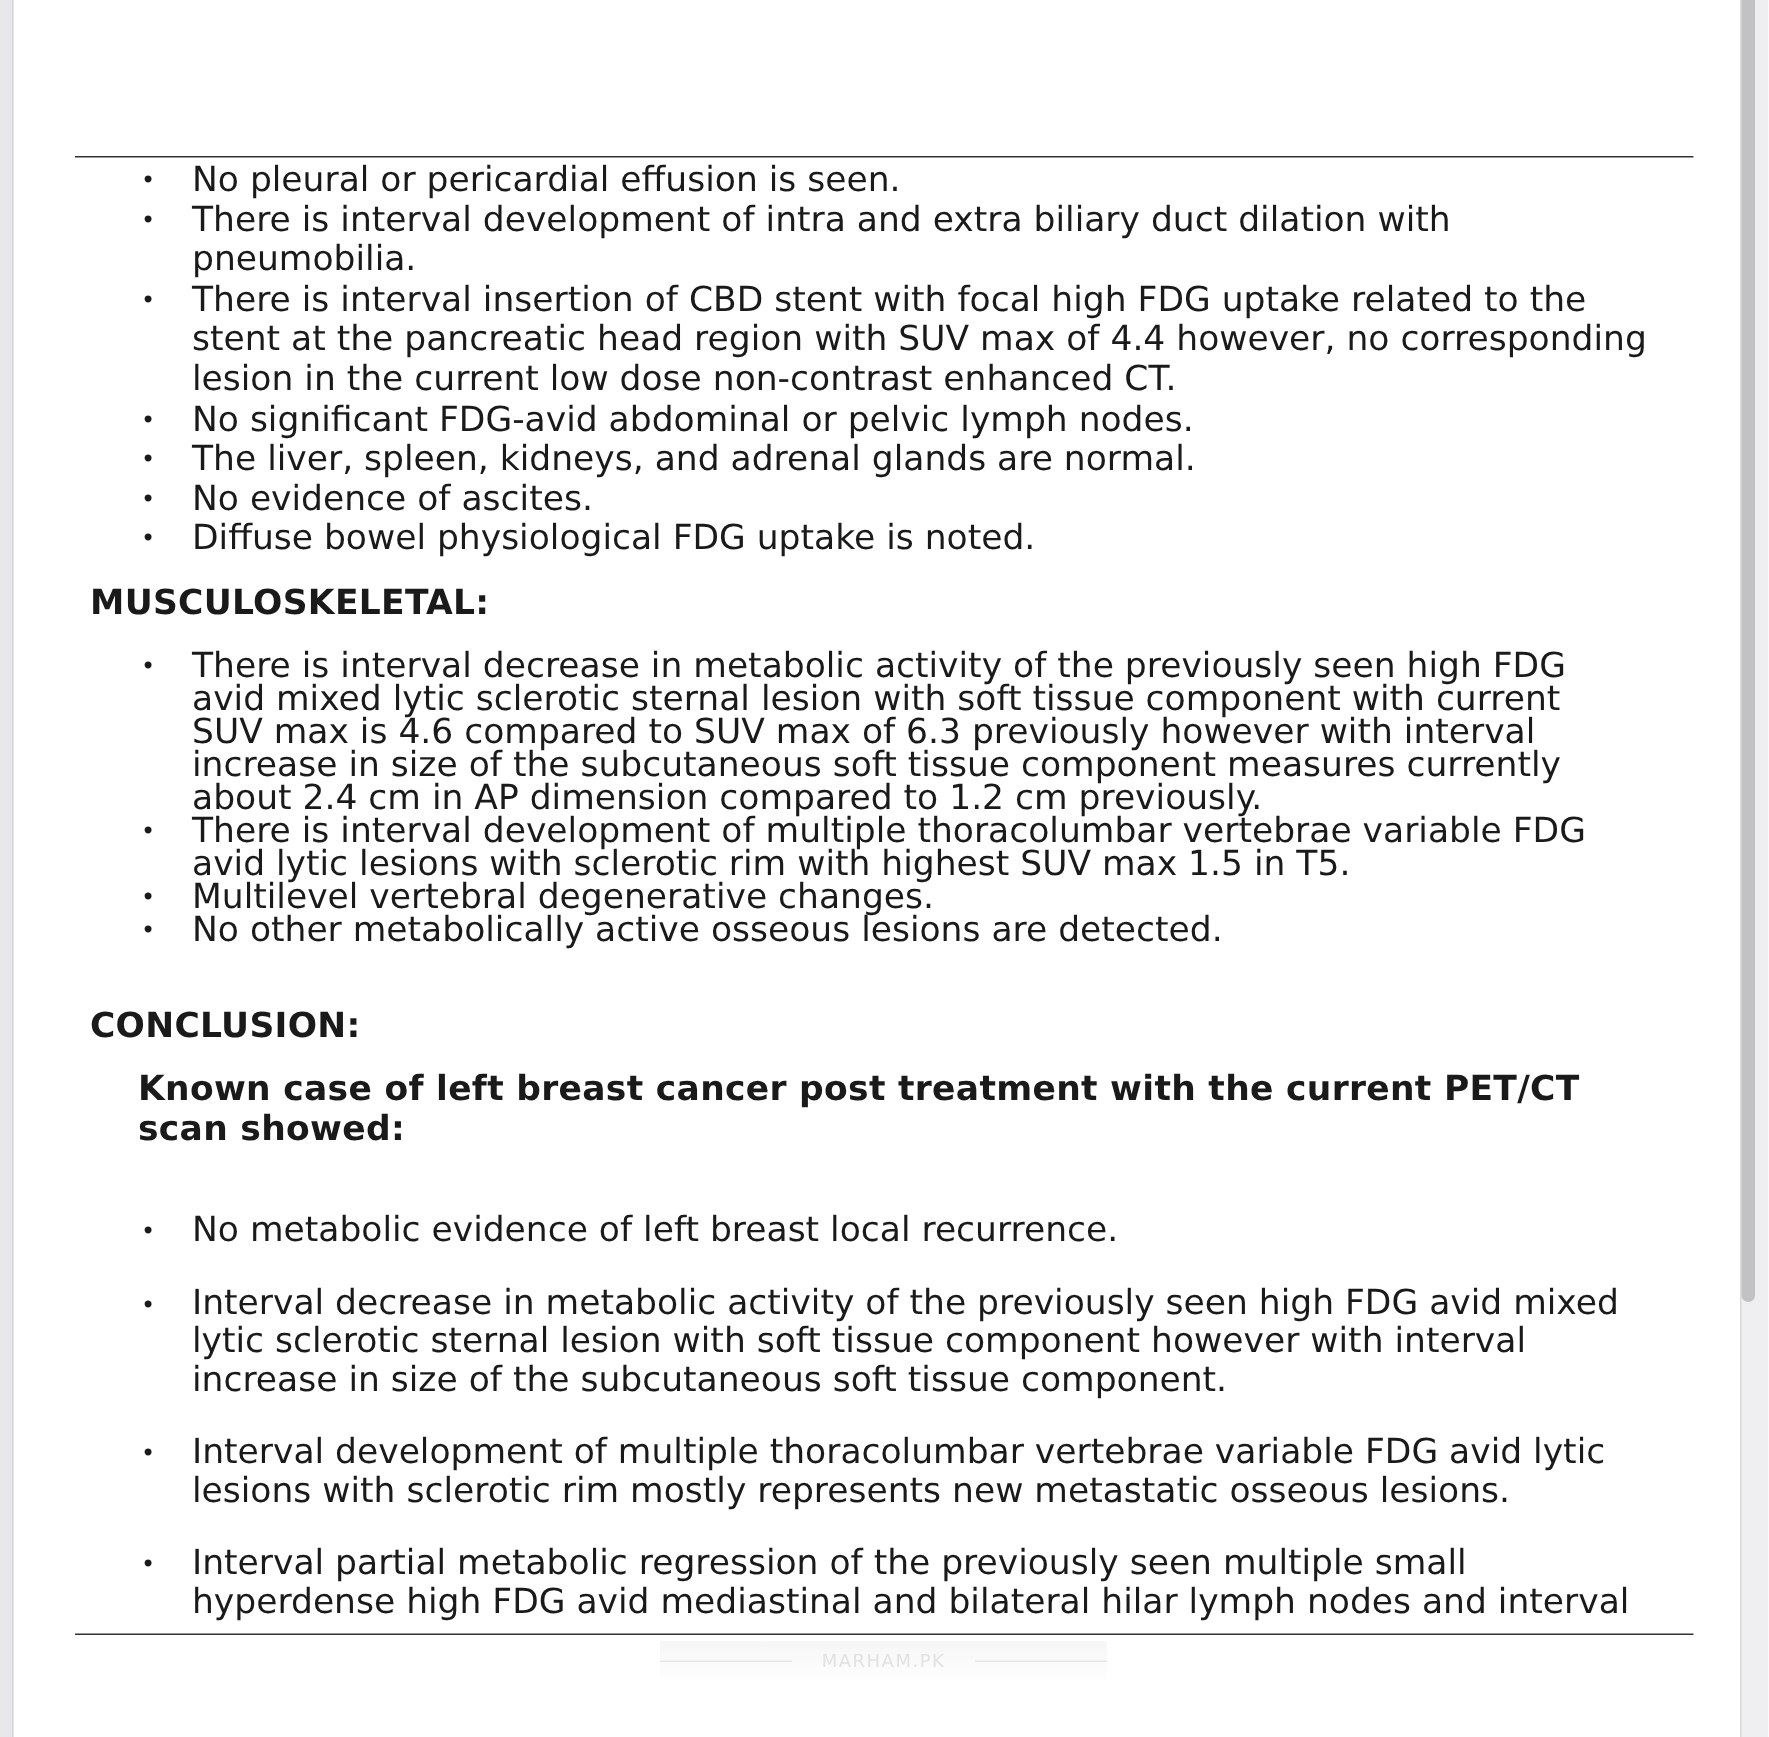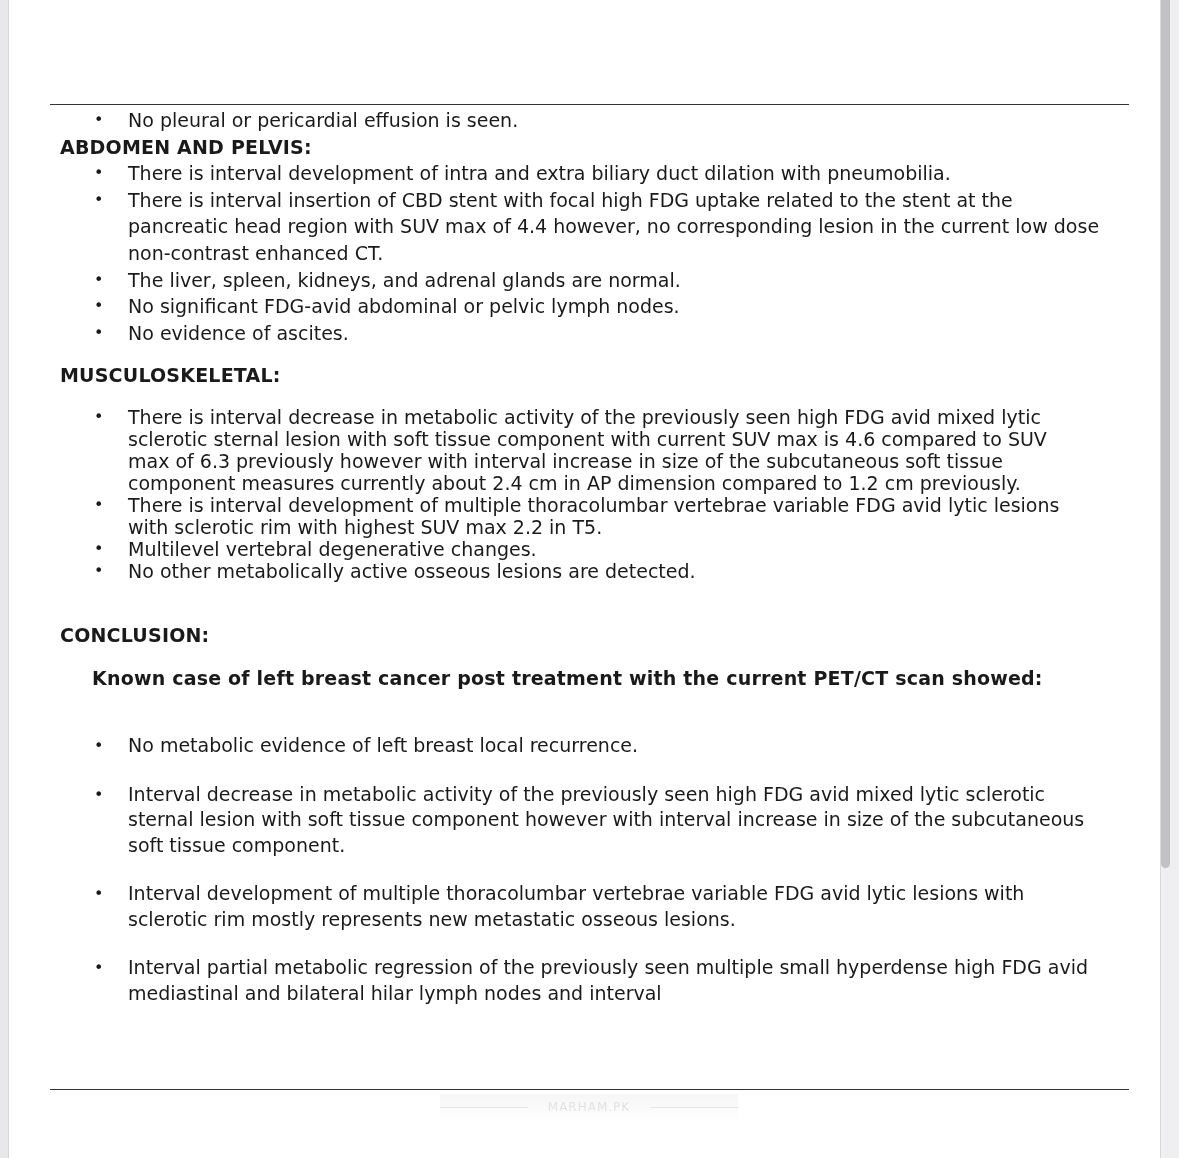--- a/index.html
+++ b/index.html
@@ -5,21 +5,21 @@
   * { margin: 0; padding: 0; box-sizing: border-box; }
   html, body { width: 1179px; height: 1158px; overflow: hidden; background: #ffffff; }
   body { position: relative; font-family: "DejaVu Sans", sans-serif; color: #1a1a1a; }
   .left-edge { position: absolute; left: 0; top: 0; width: 9px; height: 1158px; background: #e8e8ec; border-right: 1px solid #d6d6da; }
   .scroll-track { position: absolute; left: 1160px; top: 0; width: 19px; height: 1158px; background: #efeff2; border-left: 1px solid #d8d8dc; }
   .scroll-thumb { position: absolute; left: 1161px; top: 0; width: 9px; height: 868px; background: #c2c2c4; border-radius: 0 0 5px 5px; }
   .page { position: absolute; left: 10px; top: 0; width: 1150px; height: 1158px; background: #ffffff; }
   .rule { position: absolute; left: 50px; width: 1079px; height: 0; border-top: 1.5px solid #333; }
   .rule.top { top: 104px; }
   .rule.bottom { top: 1089px; }
-  .doc { position: absolute; left: 60px; top: 107px; width: 1060px; font-size: 19px; line-height: 26.6px; }
+  .doc { position: absolute; left: 60px; top: 107px; width: 1060px; font-size: 23px; line-height: 26.6px; }
   .heading { font-weight: bold; letter-spacing: 0.2px; }
   ul.bul { list-style: none; }
   ul.bul li { position: relative; padding-left: 68px; }
   ul.bul li::before { content: "\2022"; position: absolute; left: 34px; top: 0; font-size: 16px; }
   .bold-list li { font-weight: normal; margin-bottom: 23px; }
   .watermark { position: absolute; left: 440px; top: 1094px; width: 298px; height: 26px;
     background: linear-gradient(to bottom, rgba(240,240,240,0.6), rgba(250,250,250,0.2));
     color: #e2e2e2; font-size: 12px; text-align: center; line-height: 26px; letter-spacing: 1px; }
   .watermark::before, .watermark::after { content: ""; position: absolute; top: 13px; width: 88px; border-top: 1px solid #e6e6e6; }
   .watermark::before { left: 0; }
@@ -32,33 +32,33 @@
 
 <div class="page"></div>
 
 <div class="rule top"></div>
 
 <div class="doc">
   <ul class="bul">
     <li>No pleural or pericardial effusion is seen.</li>
   </ul>
 
-  <div class="heading">ABDOMEN AND PELVIS:</div>
   <ul class="bul">
     <li>There is interval development of intra and extra biliary duct dilation with pneumobilia.</li>
     <li style="padding-right:14px;">There is interval insertion of CBD stent with focal high FDG uptake related to the stent at the pancreatic head region with SUV max of 4.4 however, no corresponding lesion in the current low dose non-contrast enhanced CT.</li>
+    <li>No significant FDG-avid abdominal or pelvic lymph nodes.</li>
     <li>The liver, spleen, kidneys, and adrenal glands are normal.</li>
-    <li>No significant FDG-avid abdominal or pelvic lymph nodes.</li>
     <li>No evidence of ascites.</li>
+    <li>Diffuse bowel physiological FDG uptake is noted.</li>
   </ul>
 
   <div class="heading" style="margin-top:16px;">MUSCULOSKELETAL:</div>
   <ul class="bul" style="margin-top:17px; line-height:22px;">
     <li style="padding-right:40px;">There is interval decrease in metabolic activity of the previously seen high FDG avid mixed lytic sclerotic sternal lesion with soft tissue component with current SUV max is 4.6 compared to SUV max of 6.3 previously however with interval increase in size of the subcutaneous soft tissue component measures currently about 2.4 cm in AP dimension compared to 1.2 cm previously.</li>
-    <li style="padding-right:40px;">There is interval development of multiple thoracolumbar vertebrae variable FDG avid lytic lesions with sclerotic rim with highest SUV max 2.2 in T5.</li>
+    <li style="padding-right:40px;">There is interval development of multiple thoracolumbar vertebrae variable FDG avid lytic lesions with sclerotic rim with highest SUV max 1.5 in T5.</li>
     <li>Multilevel vertebral degenerative changes.</li>
     <li>No other metabolically active osseous lesions are detected.</li>
   </ul>
 
   <div class="heading" style="margin-top:40px;">CONCLUSION:</div>
   <div class="heading" style="margin-top:16px;margin-left:32px;">Known case of left breast cancer post treatment with the current PET/CT scan showed:</div>
   <ul class="bul bold-list" style="margin-top:42px; line-height:25.5px;">
     <li>No metabolic evidence of left breast local recurrence.</li>
     <li style="padding-right:20px;">Interval decrease in metabolic activity of the previously seen high FDG avid mixed lytic sclerotic sternal lesion with soft tissue component however with interval increase in size of the subcutaneous soft tissue component.</li>
     <li style="padding-right:20px;">Interval development of multiple thoracolumbar vertebrae variable FDG avid lytic lesions with sclerotic rim mostly represents new metastatic osseous lesions.</li>

